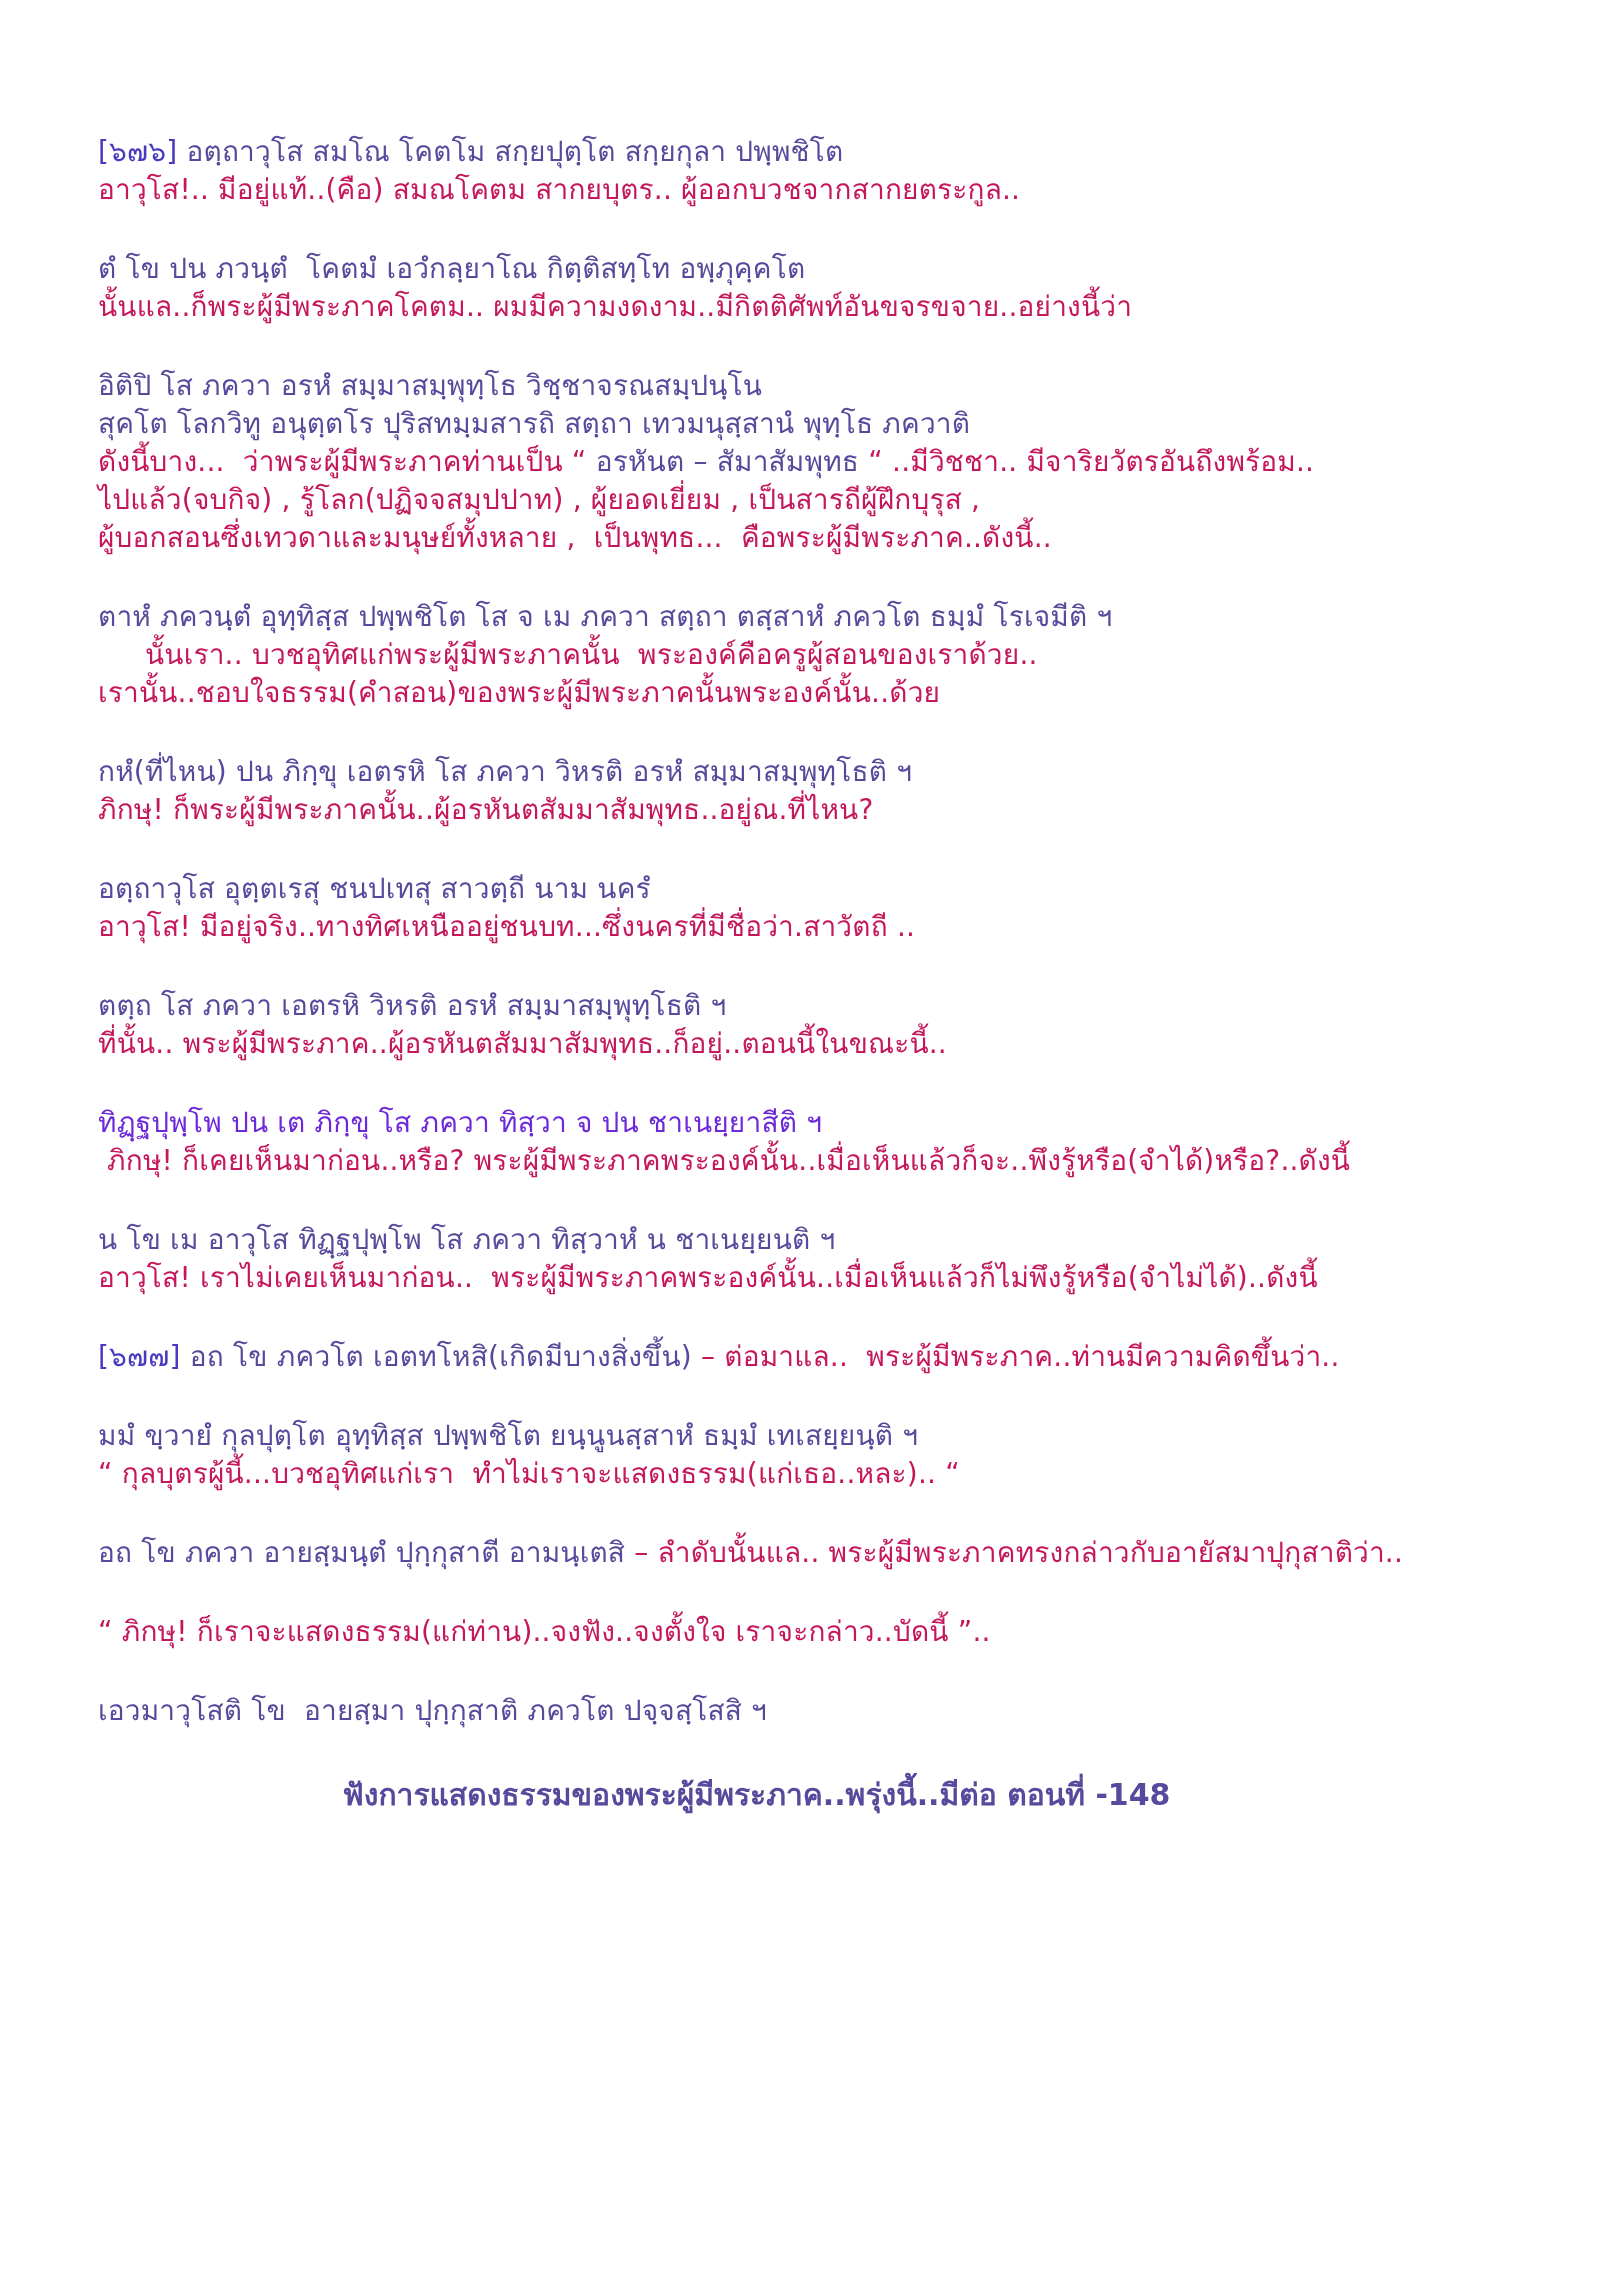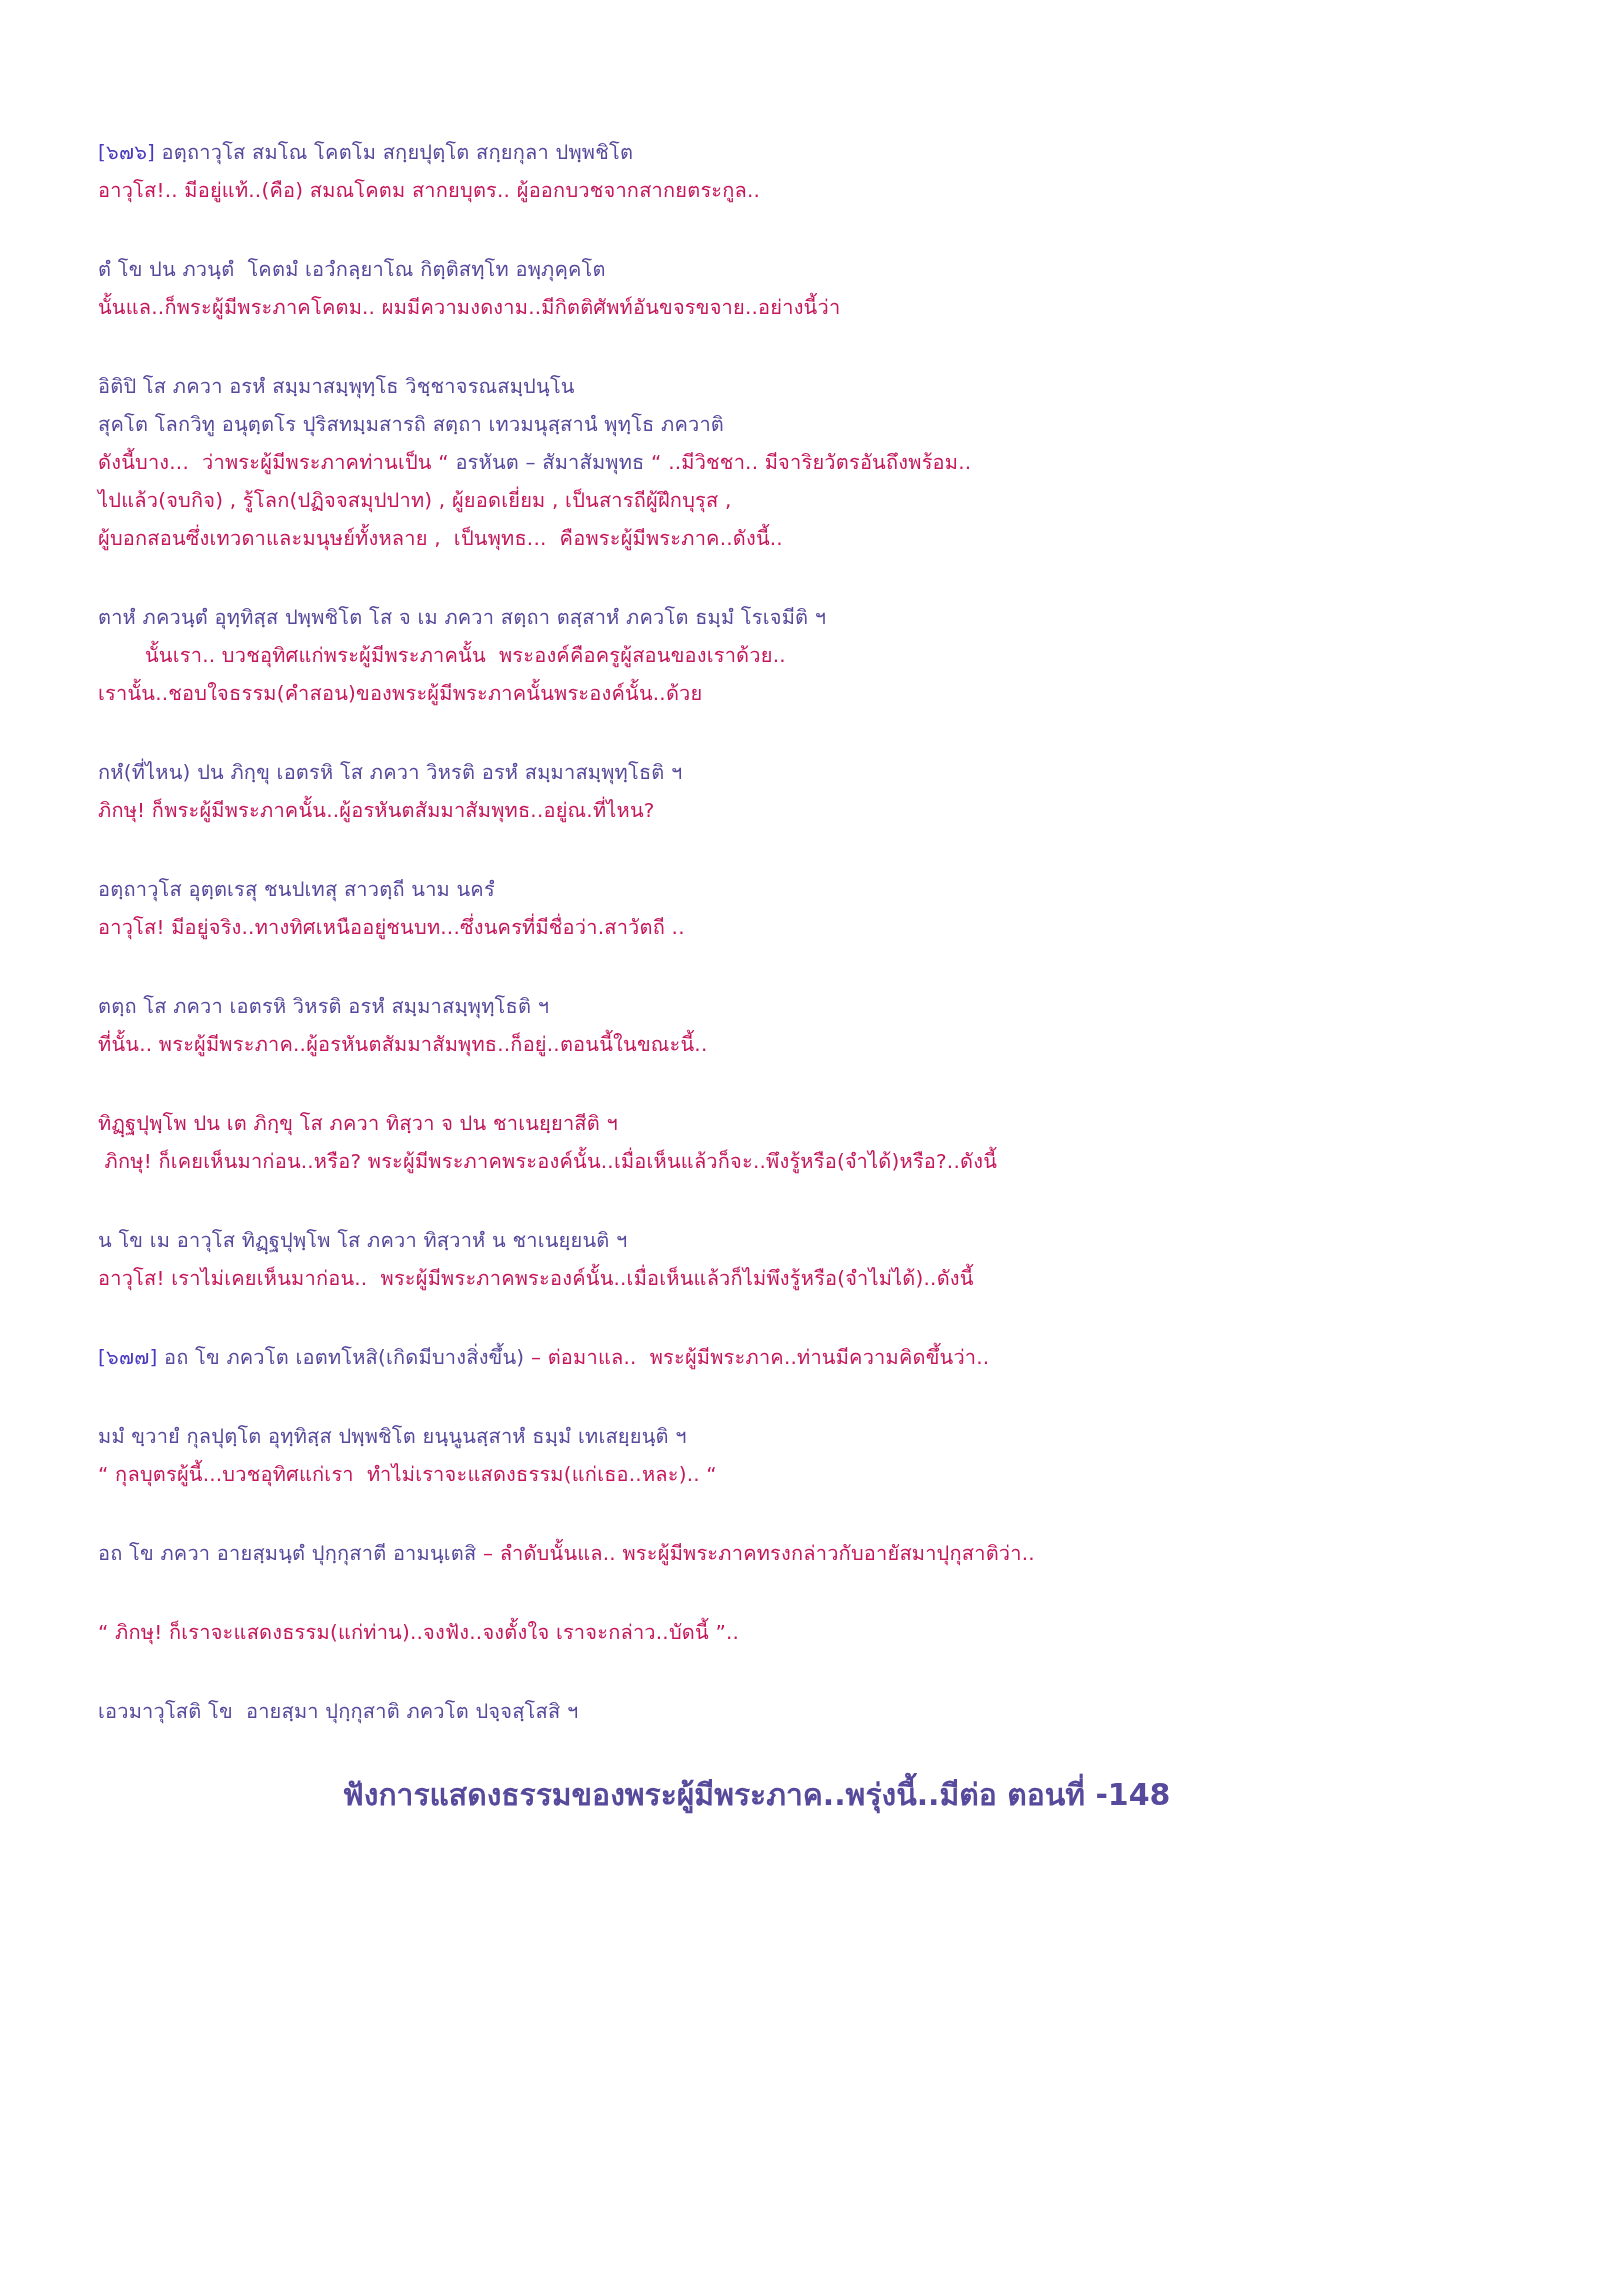--- a/index.html
+++ b/index.html
@@ -19,21 +19,21 @@
     height: 2293px;
     background: #ffffff;
     box-sizing: border-box;
     padding: 133px 59px 0 98px;
   }
   .content .para {
     margin: 0 0 41px 0;
   }
   .content .line {
     white-space: pre;
-    font-size: 20px;
+    font-size: 28px;
     line-height: 38px;
     letter-spacing: 0.2px;
   }
   .footer {
     margin-top: 27.4px;
     font-size: 30px;
     font-weight: bold;
     text-align: center;
     padding-right: 147px;
     white-space: pre;
@@ -70,21 +70,21 @@
       </div>
       <div class="para">
         <div class="line"><span style="color: rgb(87, 73, 155);">อตฺถาวุโส อุตฺตเรสุ ชนปเทสุ สาวตฺถี นาม นครํ</span></div>
         <div class="line"><span style="color: rgb(197, 23, 91);">อาวุโส! มีอยู่จริง..ทางทิศเหนืออยู่ชนบท...ซึ่งนครที่มีชื่อว่า.สาวัตถี ..</span></div>
       </div>
       <div class="para">
         <div class="line"><span style="color: rgb(87, 73, 155);">ตตฺถ โส ภควา เอตรหิ วิหรติ อรหํ สมฺมาสมฺพุทฺโธติ ฯ</span></div>
         <div class="line"><span style="color: rgb(197, 23, 91);">ที่นั้น.. พระผู้มีพระภาค..ผู้อรหันตสัมมาสัมพุทธ..ก็อยู่..ตอนนี้ในขณะนี้..</span></div>
       </div>
       <div class="para">
-        <div class="line"><span style="color: #be185d;">ทิฏฺฐปุพฺโพ ปน เต ภิกฺขุ โส ภควา ทิสฺวา จ ปน ชาเนยฺยาสีติ ฯ</span></div>
+        <div class="line"><span style="color: #6d28d9;">ทิฏฺฐปุพฺโพ ปน เต ภิกฺขุ โส ภควา ทิสฺวา จ ปน ชาเนยฺยาสีติ ฯ</span></div>
         <div class="line"><span style="color: rgb(197, 23, 91);"> ภิกษุ! ก็เคยเห็นมาก่อน..หรือ? พระผู้มีพระภาคพระองค์นั้น..เมื่อเห็นแล้วก็จะ..พึงรู้หรือ(จำได้)หรือ?..ดังนี้</span></div>
       </div>
       <div class="para">
         <div class="line"><span style="color: rgb(87, 73, 155);">น โข เม อาวุโส ทิฏฺฐปุพฺโพ โส ภควา ทิสฺวาหํ น ชาเนยฺยนติ ฯ</span></div>
         <div class="line"><span style="color: rgb(197, 23, 91);">อาวุโส! เราไม่เคยเห็นมาก่อน..  พระผู้มีพระภาคพระองค์นั้น..เมื่อเห็นแล้วก็ไม่พึงรู้หรือ(จำไม่ได้)..ดังนี้</span></div>
       </div>
       <div class="para">
         <div class="line"><span style="color: rgb(74, 58, 191);">[๖๗๗] </span><span style="color: rgb(87, 73, 155);">อถ โข ภควโต เอตทโหสิ(เกิดมีบางสิ่งขึ้น) </span><span style="color: rgb(197, 23, 91);">– ต่อมาแล..  พระผู้มีพระภาค..ท่านมีความคิดขึ้นว่า..</span></div>
       </div>
       <div class="para">

